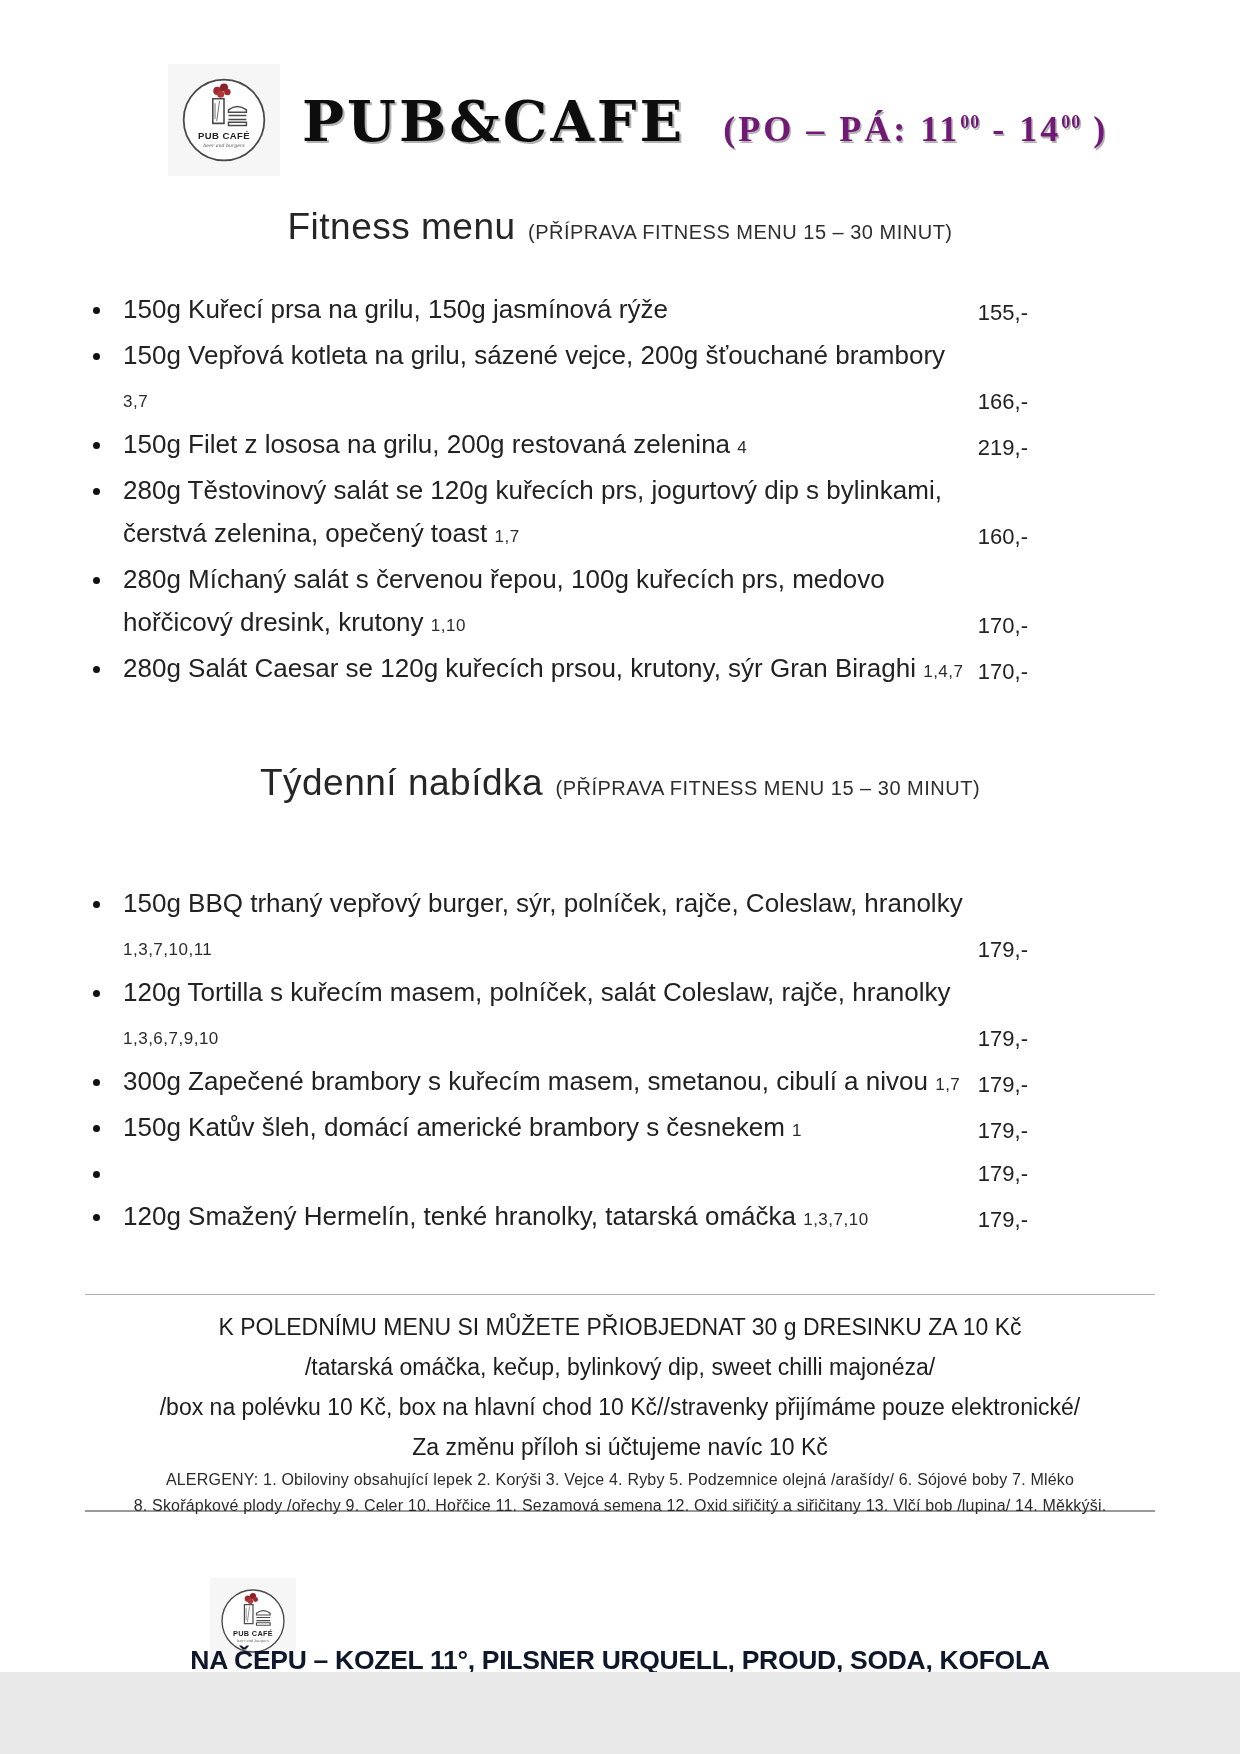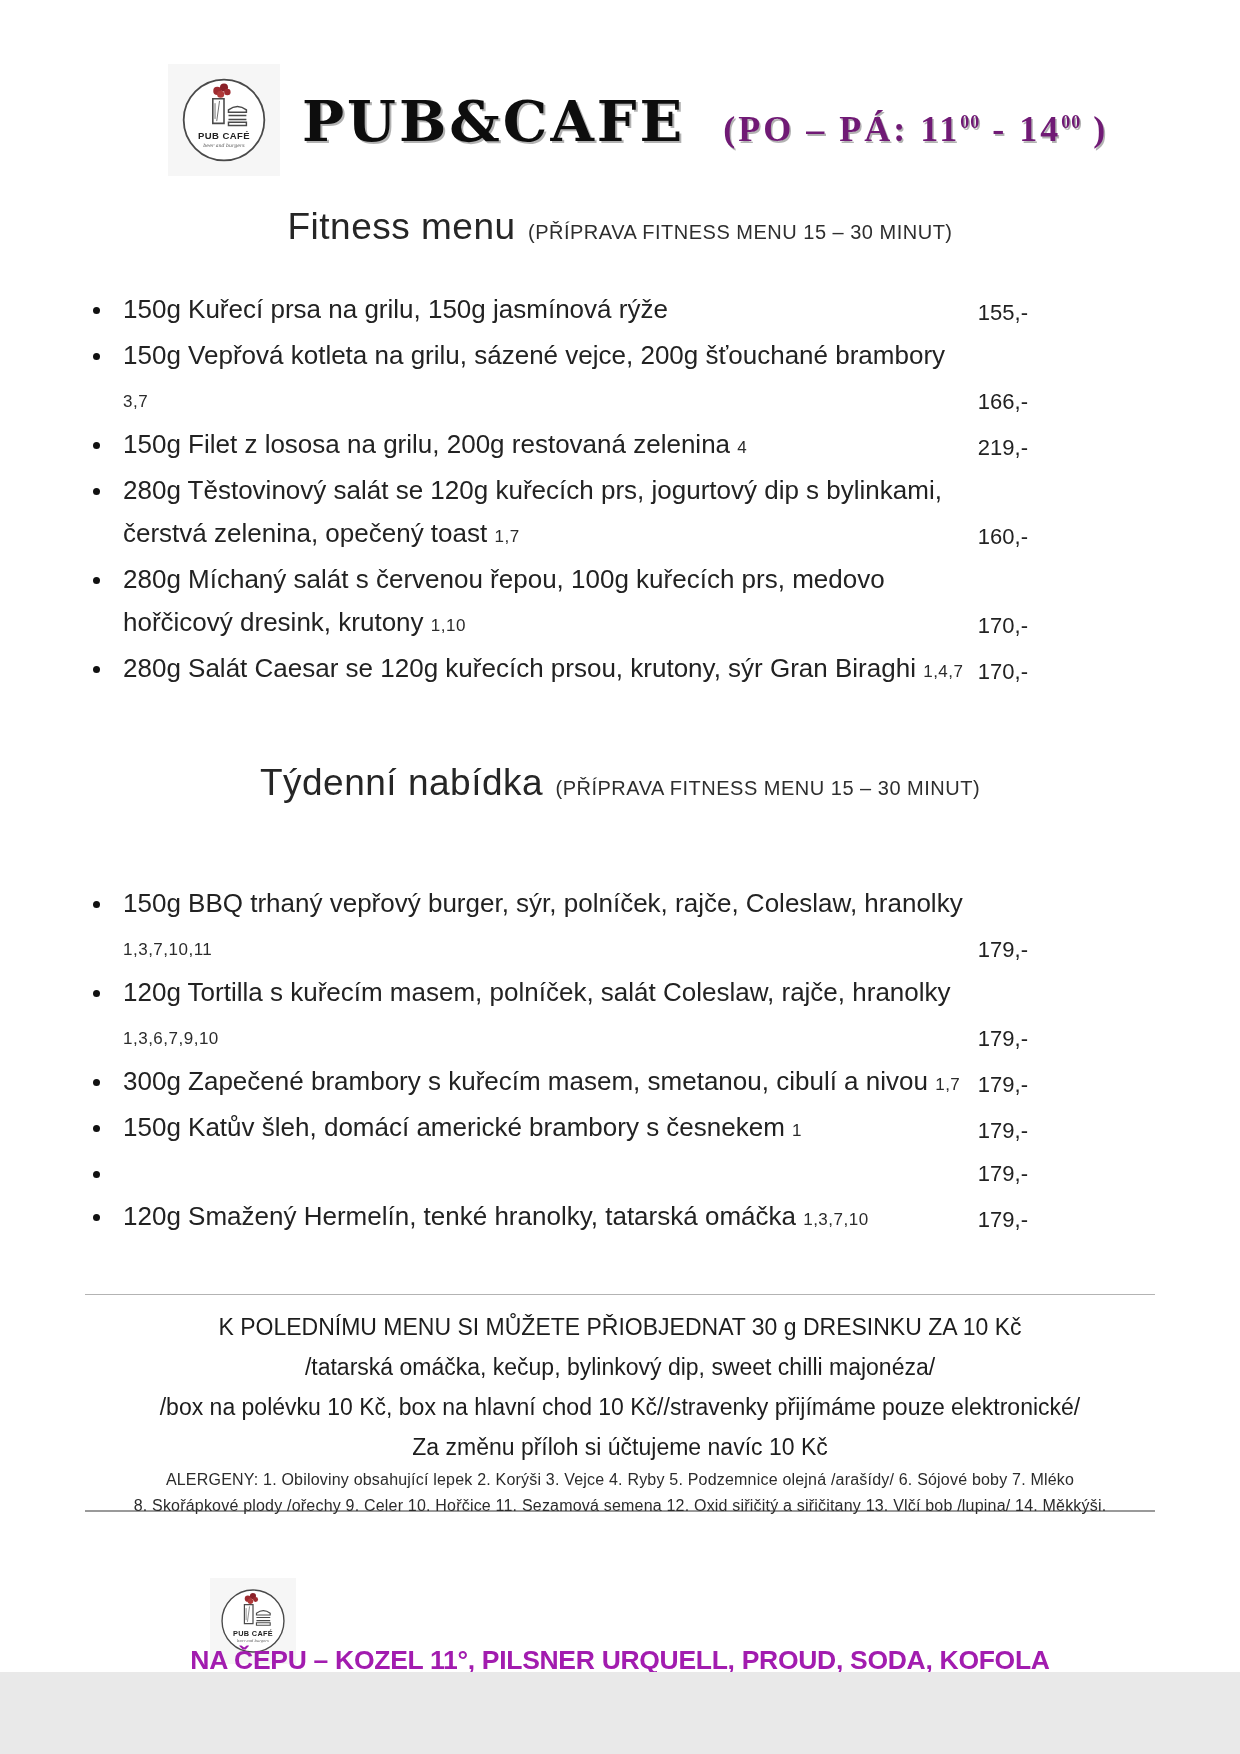--- a/index.html
+++ b/index.html
@@ -60,21 +60,21 @@
     padding-top:12px;
   }
   .note-line { font-size:23px; line-height:40px; color:#1d1d1d; }
   .allergen-line { font-size:16px; line-height:26px; color:#2b2b2b; letter-spacing:0.2px; }
 
   
   .footer-logo { position:absolute; left:210px; top:1578px; width:86px; height:86px; }
   .footer-text { position:absolute; left:0; top:1642px; width:100%; text-align:center; }
   .footer-line {
     font-size:26.5px; line-height:36px; font-weight:bold;
-    letter-spacing:-0.3px; color:#a21caf;
+    letter-spacing:-0.3px; color:#0f172a;
   }
 </style>
 </head>
 <body>
 
 <div class="page">
 
   <div class="header-logo">
     <svg class="logo-svg" viewBox="0 0 100 100">
       <rect x="0" y="0" width="100" height="100" fill="#f6f6f6"></rect>

